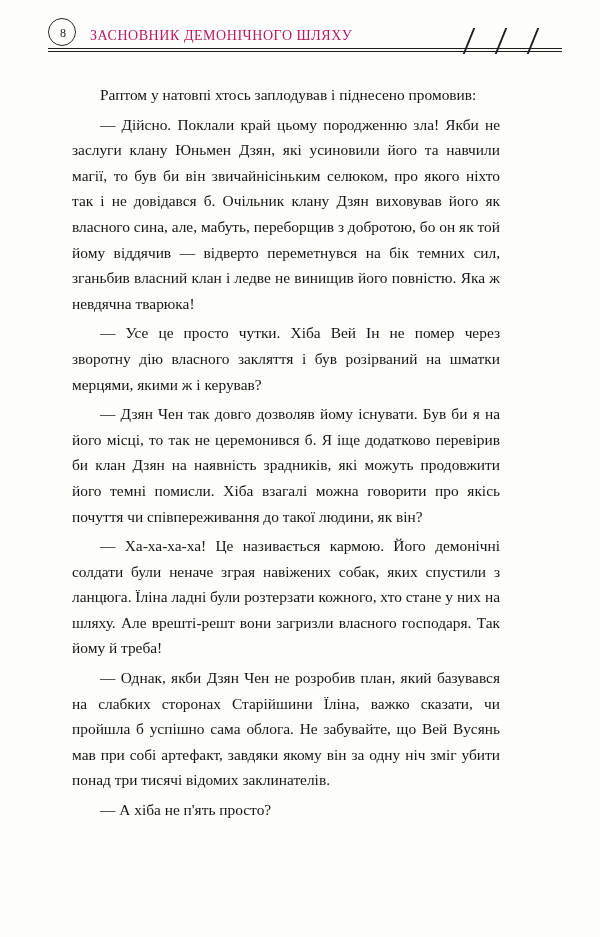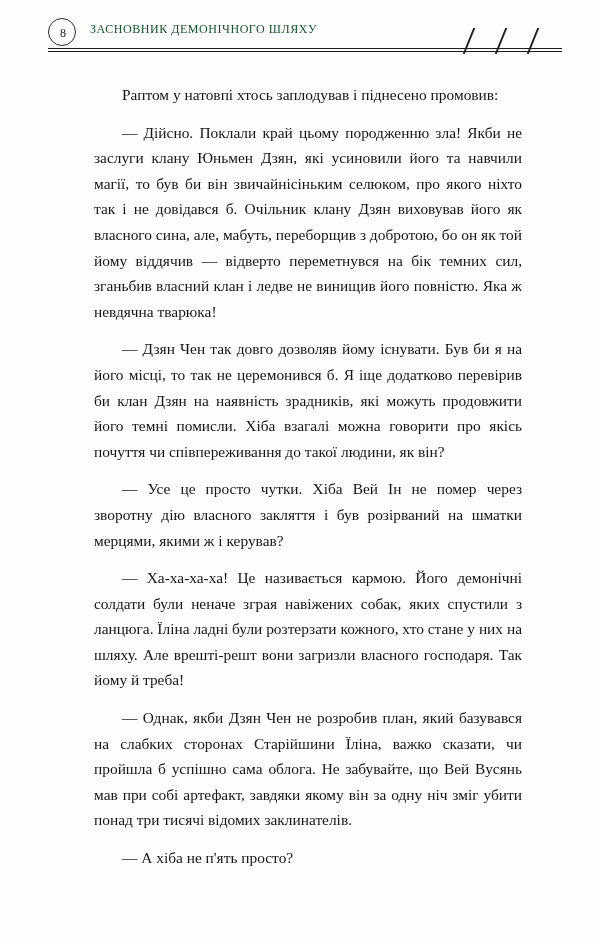--- a/index.html
+++ b/index.html
@@ -58,26 +58,26 @@
     font-family: "Liberation Serif", serif;
     color: #1a1a1a;
     line-height: 28px;
     width: 28px;
     text-align: center;
   }
 
   .header-title {
     position: absolute;
     left: 42px;
-    top: 8px;
-    font-size: 12px;
+    top: 14px;
+    font-size: 14px;
     letter-spacing: 0.55px;
     font-variant: small-caps;
     text-transform: uppercase;
-    color: #14532d;
+    color: #be185d;
     white-space: nowrap;
     font-family: "Liberation Serif", serif;
   }
 
   
   .header-rule {
     position: absolute;
     left: 0;
     right: 0;
     top: 34px;
@@ -108,36 +108,36 @@
     top: -20px;
   }
   .slash.s1 { right: 92px; }
   .slash.s2 { right: 60px; }
   .slash.s3 { right: 28px; }
 
   
   .content {
     position: absolute;
     top: 82px;
-    left: 94px;
+    left: 72px;
     width: 428px;
   }
 
   p {
     margin: 0;
     font-size: 15.4px;
     line-height: 25.6px;
     text-align: justify;
     text-indent: 28px;
     color: #151515;
     hyphens: auto;
     -webkit-hyphens: auto;
     font-family: "Liberation Serif", serif;
   }
-  p + p { margin-top: 12px; }
+  p + p { margin-top: 4px; }
 </style>
 </head>
 <body>
 
 <div class="page">
 
   <div class="header">
 
     <div class="folio-box">
       <span class="circle"></span>
@@ -152,20 +152,20 @@
       <span class="slash s1"></span>
       <span class="slash s2"></span>
       <span class="slash s3"></span>
     </div>
 
   </div>
 
   <div class="content">
     <p>Раптом у натовпі хтось заплодував і піднесено промовив:</p>
     <p>— Дійсно. Поклали край цьому породженню зла! Якби не заслуги клану Юньмен Дзян, які усиновили його та навчили магії, то був би він звичайнісіньким селюком, про якого ніхто так і не довідався б. Очільник клану Дзян виховував його як власного сина, але, мабуть, переборщив з добротою, бо он як той йому віддячив — відверто переметнувся на бік темних сил, зганьбив власний клан і ледве не винищив його повністю. Яка ж невдячна тварюка!</p>
+    <p>— Усе це просто чутки. Хіба Вей Ін не помер через зворотну дію власного закляття і був розірваний на шматки мерцями, якими ж і керував?</p>
     <p>— Дзян Чен так довго дозволяв йому існувати. Був би я на його місці, то так не церемонився б. Я іще додатково перевірив би клан Дзян на наявність зрадників, які можуть продовжити його темні помисли. Хіба взагалі можна говорити про якісь почуття чи співпереживання до такої людини, як він?</p>
-    <p>— Усе це просто чутки. Хіба Вей Ін не помер через зворотну дію власного закляття і був розірваний на шматки мерцями, якими ж і керував?</p>
     <p>— Ха-ха-ха-ха! Це називається кармою. Його демонічні солдати були неначе зграя навіжених собак, яких спустили з ланцюга. Їліна ладні були розтерзати кожного, хто стане у них на шляху. Але врешті-решт вони загризли власного господаря. Так йому й треба!</p>
     <p>— Однак, якби Дзян Чен не розробив план, який базувався на слабких сторонах Старійшини Їліна, важко сказати, чи пройшла б успішно сама облога. Не забувайте, що Вей Вусянь мав при собі артефакт, завдяки якому він за одну ніч зміг убити понад три тисячі відомих заклинателів.</p>
     <p>— А хіба не п'ять просто?</p>
   </div>
 
 </div>
 
 </body></html>

